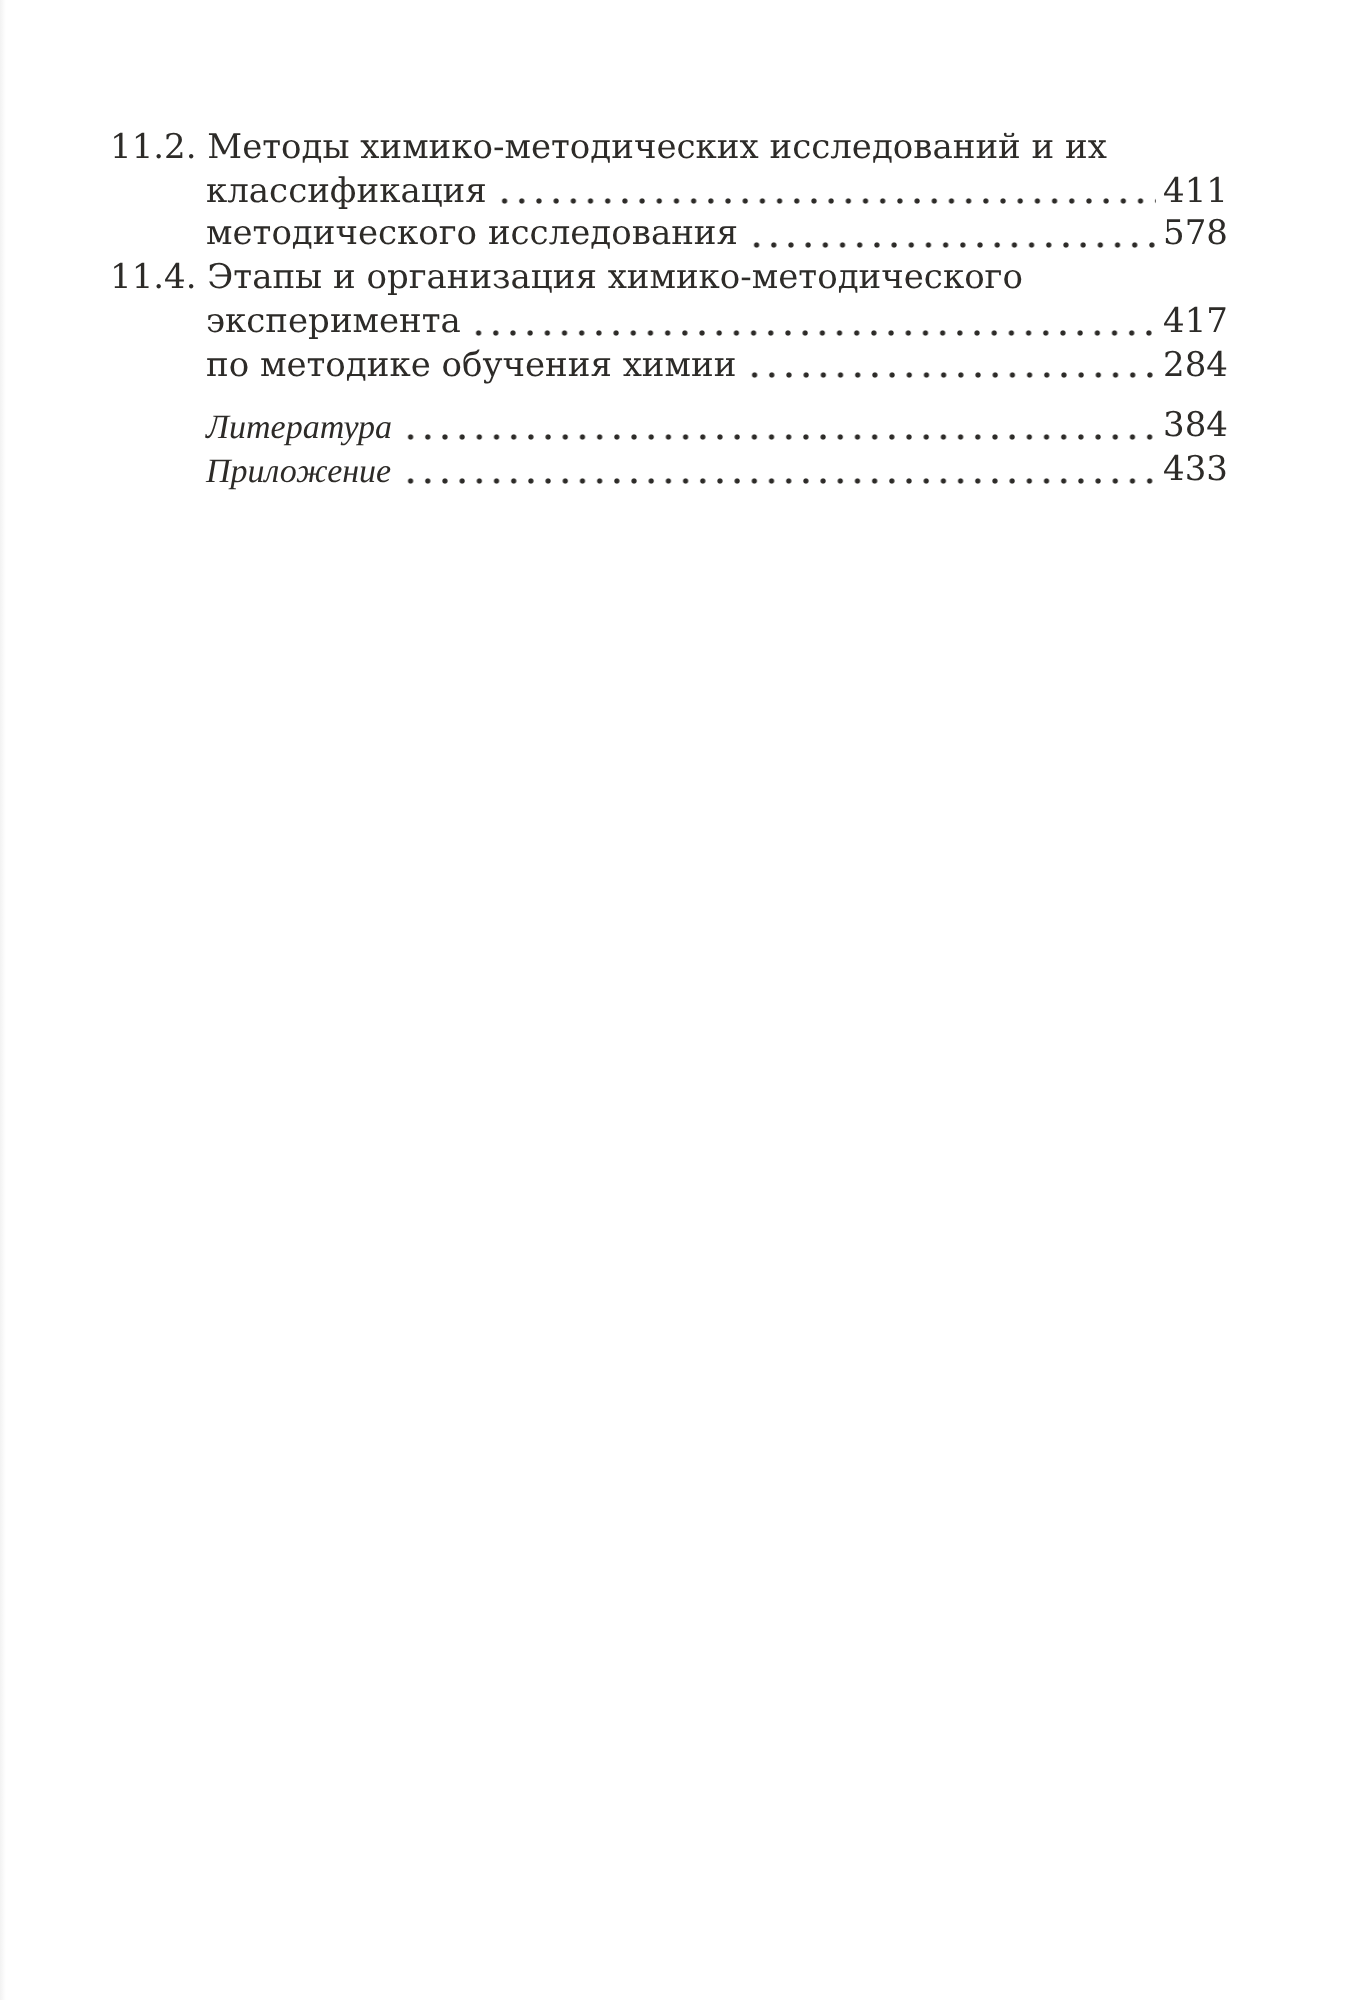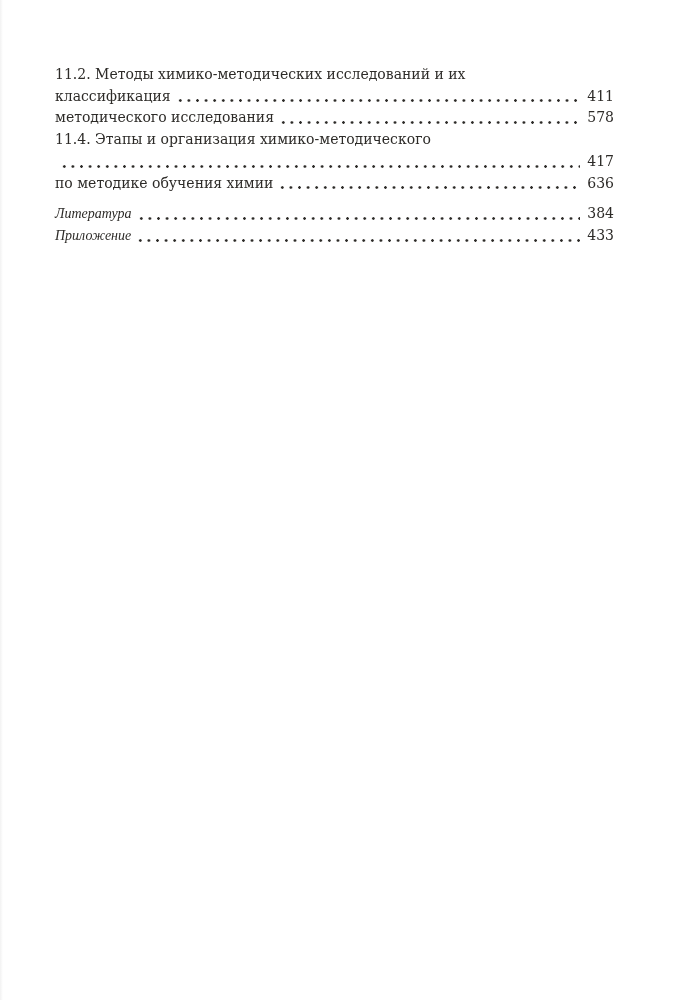--- a/index.html
+++ b/index.html
@@ -12,41 +12,42 @@
     height: 1000px;
     background: var(--paper);
     overflow: hidden;
   }
   .book-page {
     position: relative;
     width: 680px;
     height: 1000px;
     background: var(--paper);
     font-family: "DejaVu Serif", "Liberation Serif", serif;
-    font-size: 14px;
+    font-size: 17px;
     line-height: 21.7px;
     color: var(--ink);
     padding: 64px 66px 0 55px;
   }
   
   .page-edge {
     position: absolute;
     left: 0; top: 0; bottom: 0;
     width: 3px;
     background: linear-gradient(to right, rgba(0,0,0,0.05), rgba(0,0,0,0));
   }
   .toc-entry { margin: 0; }
   .toc-line1 {
     white-space: nowrap;
     overflow: hidden;
   }
   .toc-row {
     display: flex;
     align-items: flex-end;
     white-space: nowrap;
+    margin-left: 48px;
   }
   .toc-row .entry-text { flex: 0 0 auto; }
   .dot-leader {
     flex: 1 1 auto;
     min-width: 12px;
     align-self: stretch;
     margin: 0 4px 0 5px;
     background-image: radial-gradient(circle, var(--ink) 1.05px, rgba(0,0,0,0) 1.55px);
     background-size: 8.6px 3px;
     background-repeat: repeat-x;
@@ -81,30 +82,31 @@
       <div class="toc-row">
         <span class="entry-text">методического исследования</span>
         <span class="dot-leader"></span>
         <span class="page-number">578</span>
       </div>
     </div>
 
     <div class="toc-entry">
       <div class="toc-line1">11.4. Этапы и организация химико-методического</div>
       <div class="toc-row">
+        <span class="entry-text">эксперимента</span>
         <span class="dot-leader"></span>
         <span class="page-number">417</span>
       </div>
     </div>
 
     <div class="toc-entry">
       <div class="toc-row">
         <span class="entry-text">по методике обучения химии</span>
         <span class="dot-leader"></span>
-        <span class="page-number">636</span>
+        <span class="page-number">284</span>
       </div>
     </div>
 
     <div class="back-matter">
       <div class="toc-row">
         <span class="entry-text">Литература</span>
         <span class="dot-leader"></span>
         <span class="page-number">384</span>
       </div>
       <div class="toc-row">

